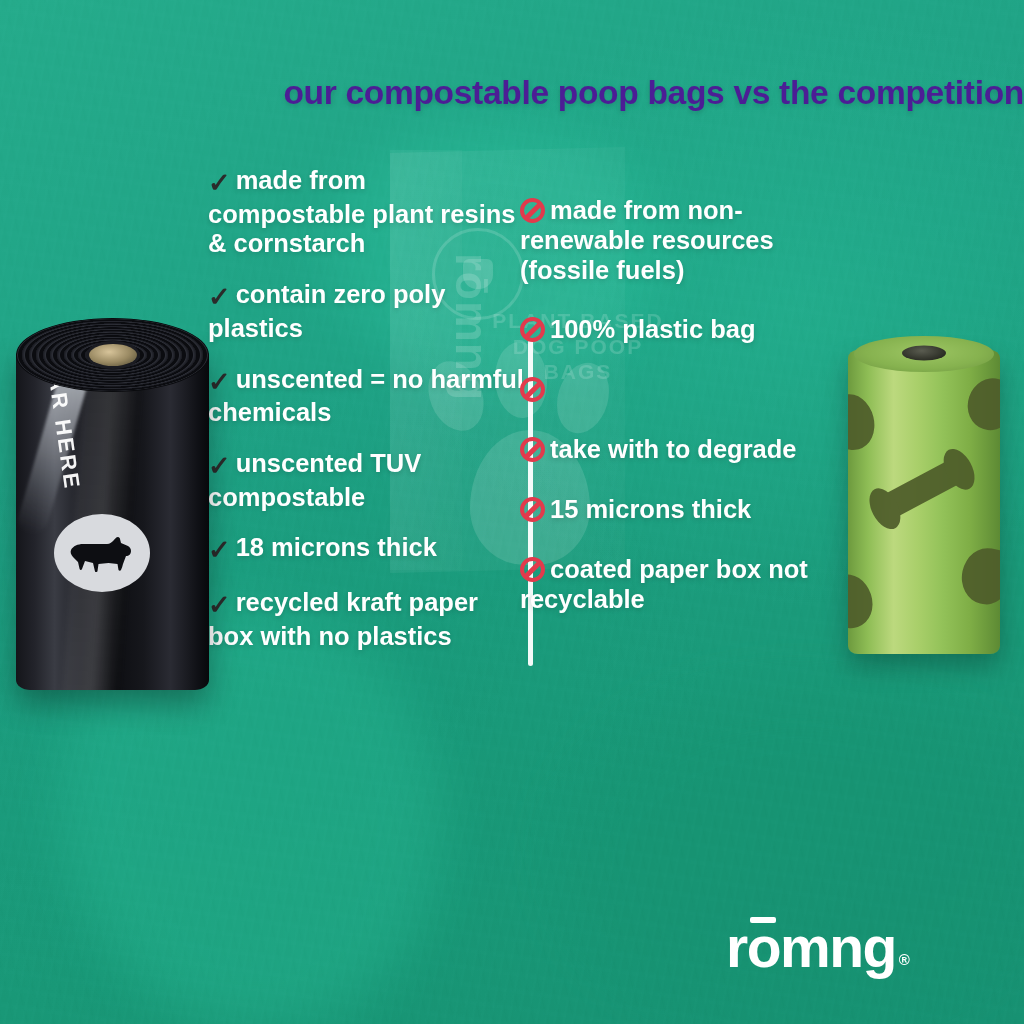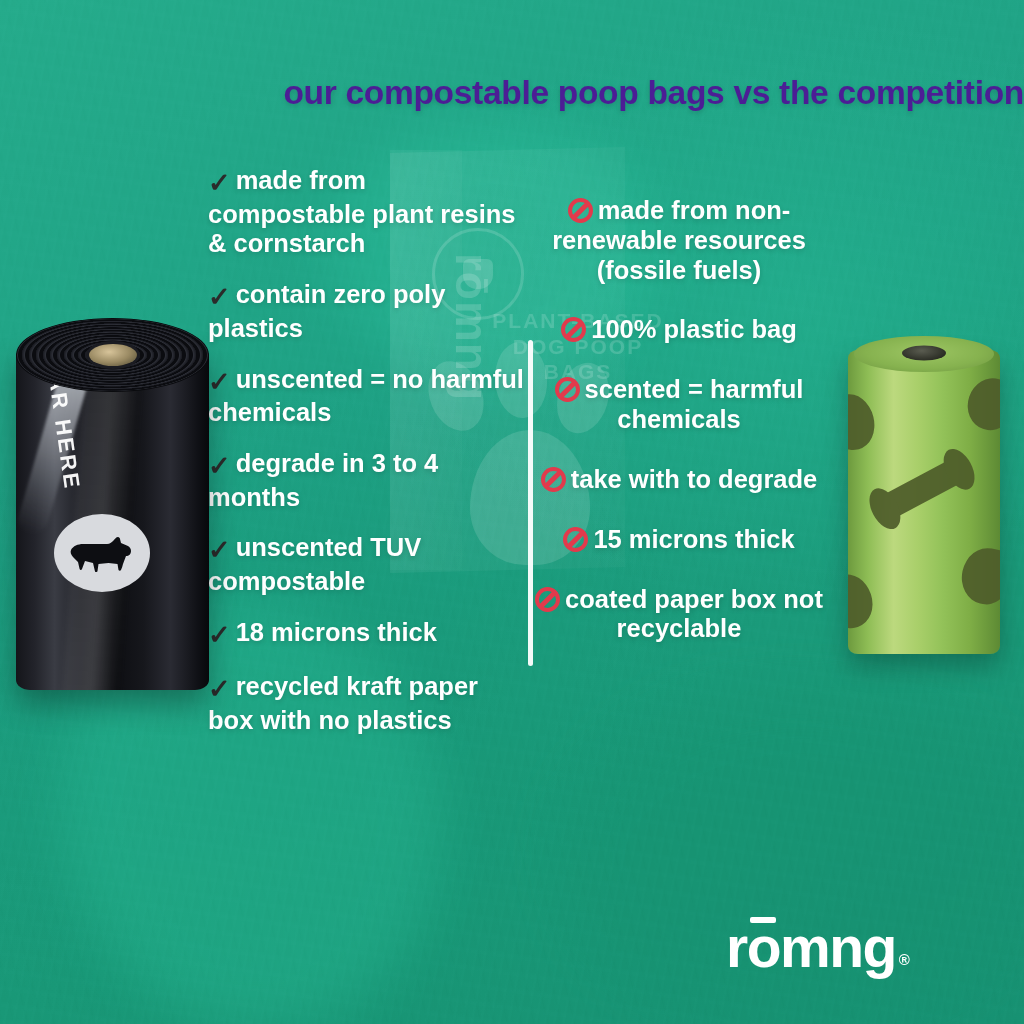--- a/index.html
+++ b/index.html
@@ -140,21 +140,21 @@
   
   .col {
     position: absolute;
     color: #ffffff;
     font-weight: 800;
     font-size: 25.5px;
     line-height: 1.17;
     text-shadow: 0 2px 5px rgba(0,0,0,0.15);
   }
   .col-left  { left: 208px; top: 166px; width: 318px; text-align: left; }
-  .col-right { left: 520px; top: 196px; width: 318px; text-align: center; }
+  .col-right { left: 520px; top: 196px; width: 318px; }
 
   .item { margin-bottom: 21px; }
   .col-left  .item { margin-bottom: 21px; }
   .col-right .item { margin-bottom: 30px; }
 
   .mark {
     display: inline-block;
     vertical-align: -3px;
     margin-right: 5px;
   }
@@ -402,42 +402,39 @@
     <div class="item">
       <span class="mark check">✓</span><span>made from compostable plant resins &amp; cornstarch</span>
     </div>
     <div class="item">
       <span class="mark check">✓</span><span>contain zero poly plastics</span>
     </div>
     <div class="item">
       <span class="mark check">✓</span><span>unscented = no harmful chemicals</span>
     </div>
     <div class="item">
-      <span class="mark check">✓</span><span>degrade in 3 to 4 months</span>
-    </div>
-    <div class="item">
       <span class="mark check">✓</span><span>unscented TUV compostable</span>
     </div>
     <div class="item">
       <span class="mark check">✓</span><span>18 microns thick</span>
     </div>
     <div class="item">
       <span class="mark check">✓</span><span>recycled kraft paper box with no plastics</span>
     </div>
   </div>
 
   <div class="col col-right">
     <div class="item">
       <span class="mark no-icon"></span><span>made from non-renewable resources (fossile fuels)</span>
     </div>
     <div class="item">
       <span class="mark no-icon"></span><span>100% plastic bag</span>
     </div>
     <div class="item">
-      <span class="mark no-icon"></span><span>scented = harmful chemicals</span>
+      <span class="mark no-icon"></span>
     </div>
     <div class="item">
       <span class="mark no-icon"></span><span>take with to degrade</span>
     </div>
     <div class="item">
       <span class="mark no-icon"></span><span>15 microns thick</span>
     </div>
     <div class="item">
       <span class="mark no-icon"></span><span>coated paper box not recyclable</span>
     </div>

